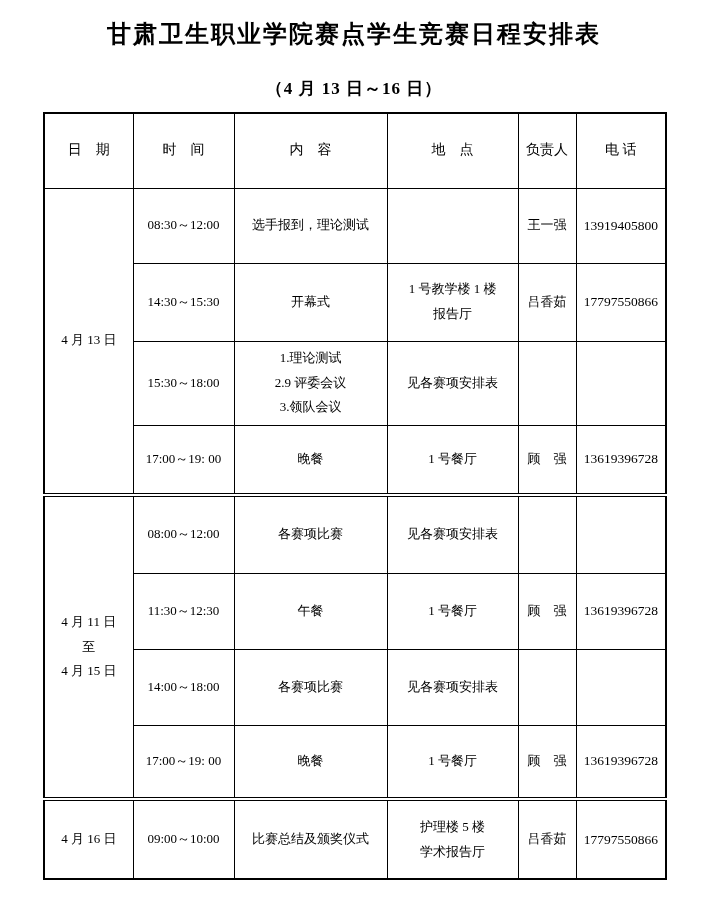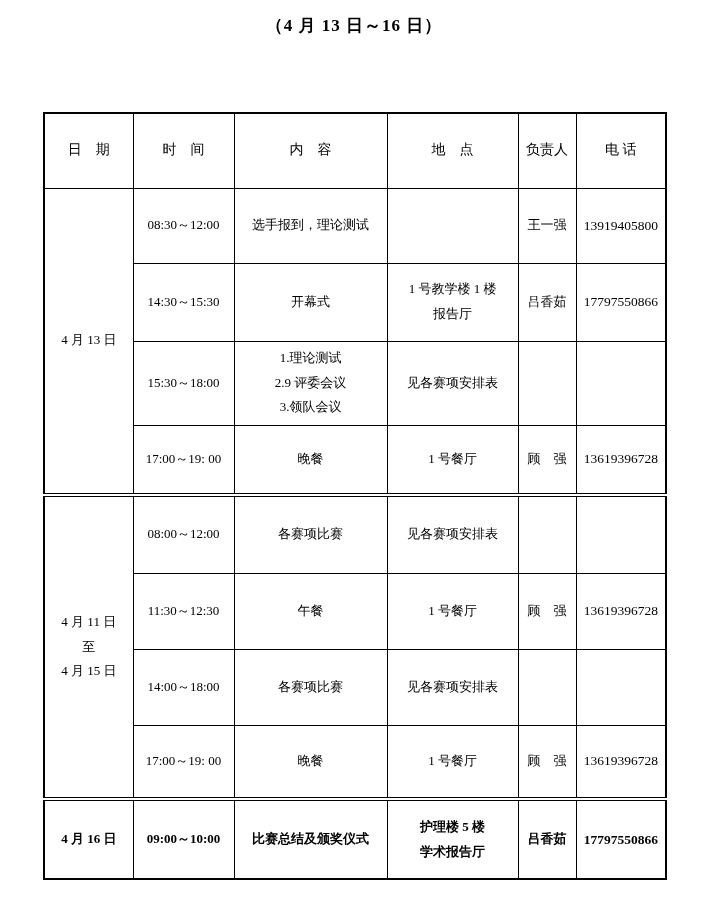--- a/index.html
+++ b/index.html
@@ -22,21 +22,21 @@
   .title {
     margin: 0;
     padding-top: 21px;
     text-align: center;
     font-size: 24px;
     font-weight: bold;
     letter-spacing: 2px;
     line-height: 1.1;
   }
   .subtitle {
-    margin: 0;
+    margin: 16px;
     padding-top: 17px;
     text-align: center;
     font-size: 17px;
     font-weight: bold;
     letter-spacing: 1px;
     line-height: 1.1;
   }
   table.schedule {
     position: absolute;
     left: 43px;
@@ -72,26 +72,27 @@
   
   tr.h-head { height: 75px; }
   tr.h-r1 { height: 75px; }
   tr.h-r2 { height: 78px; }
   tr.h-r3 { height: 84px; }
   tr.h-r4 { height: 70px; }
   tr.h-r5 { height: 78px; }
   tr.h-r6 { height: 76px; padding-left: 28px; }
   tr.h-r7 { height: 76px; }
   tr.h-r8 { height: 74px; }
-  tr.h-r9 { height: 80px; font-weight: bold; }
+  tr.h-r9 { height: 80px; }
 </style>
 </head>
 <body>
 
 <div class="page">
+  <h1 class="title">甘肃卫生职业学院赛点学生竞赛日程安排表</h1>
   <h2 class="subtitle">（4 月 13 日～16 日）</h2>
 
   <table class="schedule">
     <colgroup>
       <col style="width:89px">
       <col style="width:101px">
       <col style="width:153px">
       <col style="width:131px">
       <col style="width:58px">
       <col style="width:90px">

